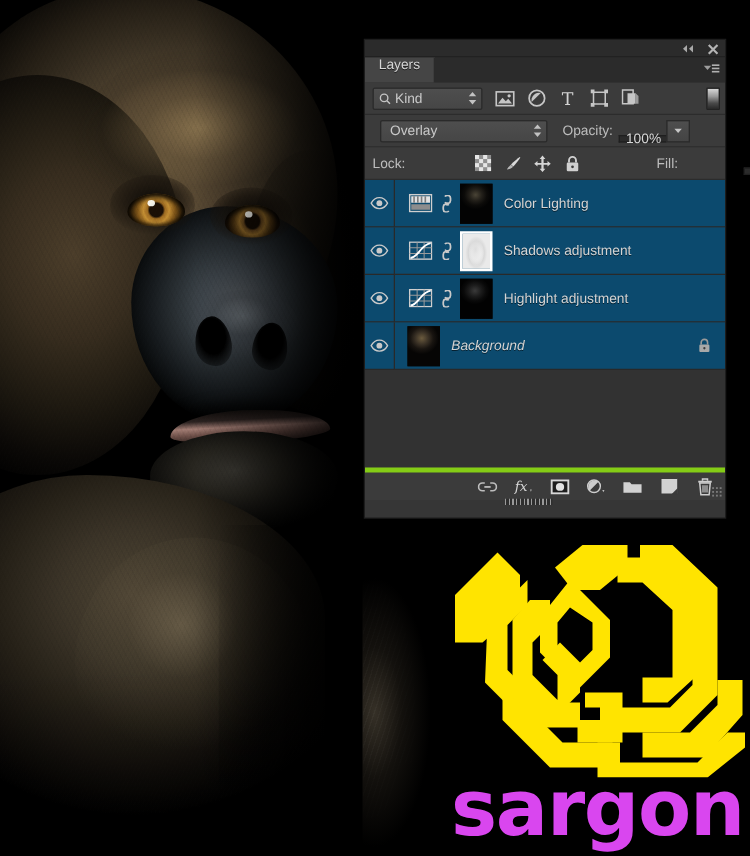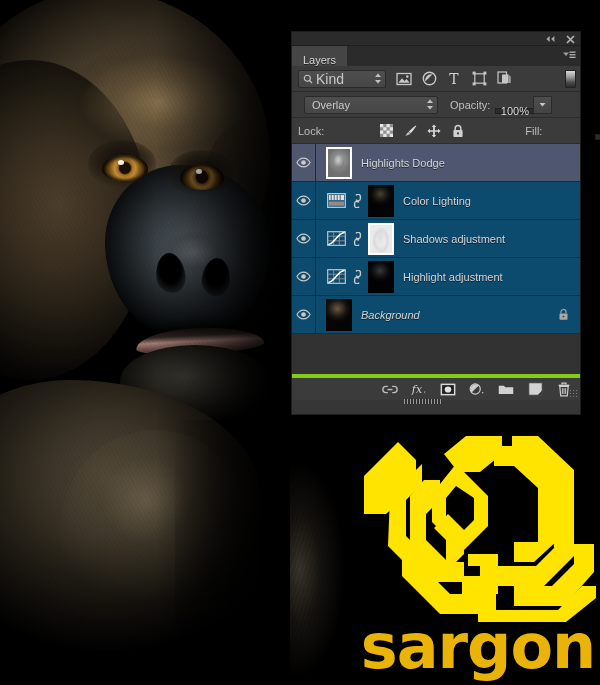--- a/index.html
+++ b/index.html
@@ -234,21 +234,21 @@
   
   #panel-tabrow {
     position: relative;
     height: 20px;
     background: #2b2b2b;
     display: flex;
     align-items: stretch;
   }
   .panel-tab {
     padding: 0 11px;
-    display: flex; align-items: flex-end;
+    display: flex; align-items: flex-start;
     background: #454545;
     color: #d6d6d6;
     font-size: 11px;
     border-right: 1px solid #2b2b2b;
     cursor: pointer;
     text-shadow: 0 1px 0 rgba(0,0,0,0.6);
   }
   #panel-menu-btn {
     position: absolute;
     right: 4px; top: 4px;
@@ -270,21 +270,21 @@
     width: 88px; height: 18px;
     background: linear-gradient(180deg, #4e4e4e 0%, #464646 100%);
     border: 1px solid #2a2a2a;
     border-radius: 2px;
     display: flex;
     align-items: center;
     padding: 0 3px 0 4px;
     cursor: pointer;
     position: relative;
   }
-  #kind-label { flex: 1; color: #c9c9c9; font-size: 14px; padding-left: 3px; }
+  #kind-label { flex: 1; color: #c9c9c9; font-size: 11px; padding-left: 3px; }
   .stepper-arrows { width: 8px; display: flex; flex-direction: column; gap: 2px; align-items: center; }
   .filter-icons { display: flex; align-items: center; gap: 5px; margin-left: 3px; }
   .fic {
     width: 20px; height: 20px;
     display: flex; align-items: center; justify-content: center;
     cursor: pointer;
   }
   #filter-toggle {
     margin-left: auto;
     width: 11px; height: 18px;
@@ -477,21 +477,21 @@
   #logo-text {
     position: absolute;
     left: 0; top: 178px;
     width: 244px;
     text-align: center;
     font-family: "DejaVu Sans", sans-serif;
     font-weight: bold;
     font-size: 62px;
     line-height: 66px;
     letter-spacing: -1px;
-    color: #eab308;
+    color: #d946ef;
   }
 </style>
 </head>
 <body>
 
 <div id="stage">
 
   <div id="photo-area">
     <div class="gor" id="g-head"></div>
     <div class="gor" id="g-furL"></div>
@@ -667,33 +667,20 @@
         <span class="num-arrow">
           <svg width="7" height="5" viewBox="0 0 7 5">
               <path d="M0.5 1 L6.5 1 L3.5 4.4 Z" fill="#c7c7c7"></path>
             </svg>
         </span>
       </div>
     </div>
 
     <div id="layer-list">
 
-      <div class="layer-row selected">
-        <div class="eye-cell" title="Toggle visibility">
-          <svg width="15" height="11" viewBox="0 0 16 11">
-            <path d="M8 0.8 C3.6 0.8 1 5.5 1 5.5 S3.6 10.2 8 10.2 S15 5.5 15 5.5 S12.4 0.8 8 0.8 Z" fill="none" stroke="#c9c9c9" stroke-width="1.2"></path>
-            <circle cx="8" cy="5.5" r="2.5" fill="#c9c9c9"></circle>
-          </svg>
-        </div>
-        <div class="thumb gray-doc bordered" style="margin-left:10px;">
-          <span class="shape" style="left:6px;top:6px;width:10px;height:14px;background:radial-gradient(ellipse at 40% 35%, rgba(255,255,255,0.45), rgba(90,90,90,0.25) 70%, transparent);"></span>
-          <span class="shape" style="left:3px;top:14px;width:16px;height:12px;background:radial-gradient(ellipse at 50% 50%, rgba(130,130,130,0.55), transparent 72%);"></span>
-        </div>
-        <span class="layer-name">Highlights Dodge</span>
-      </div>
 
       <div class="layer-row">
         <div class="eye-cell" title="Toggle visibility">
           <svg width="15" height="11" viewBox="0 0 16 11">
             <path d="M8 0.8 C3.6 0.8 1 5.5 1 5.5 S3.6 10.2 8 10.2 S15 5.5 15 5.5 S12.4 0.8 8 0.8 Z" fill="none" stroke="#c9c9c9" stroke-width="1.2"></path>
             <circle cx="8" cy="5.5" r="2.5" fill="#c9c9c9"></circle>
           </svg>
         </div>
         <div class="adj-icon-cell" title="Gradient map adjustment">
           <svg width="19" height="15" viewBox="0 0 19 15">

